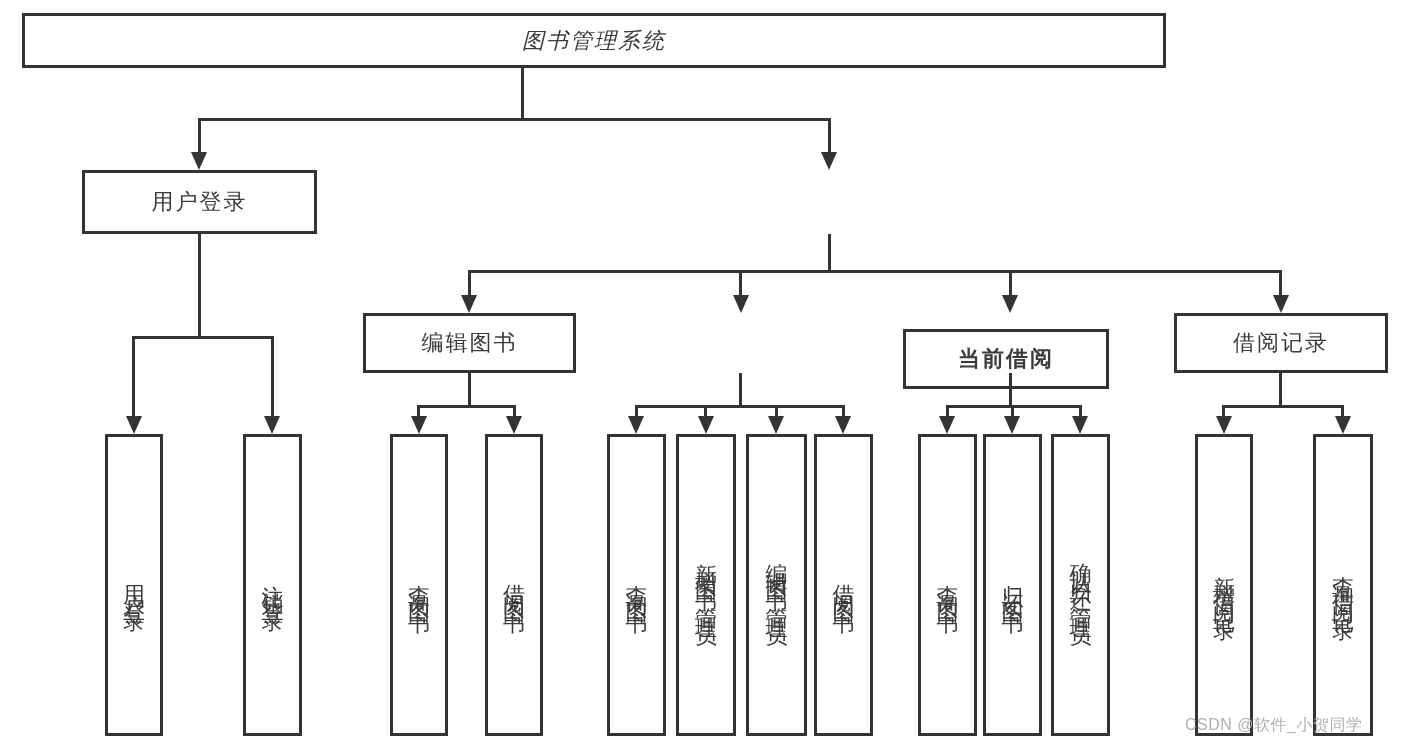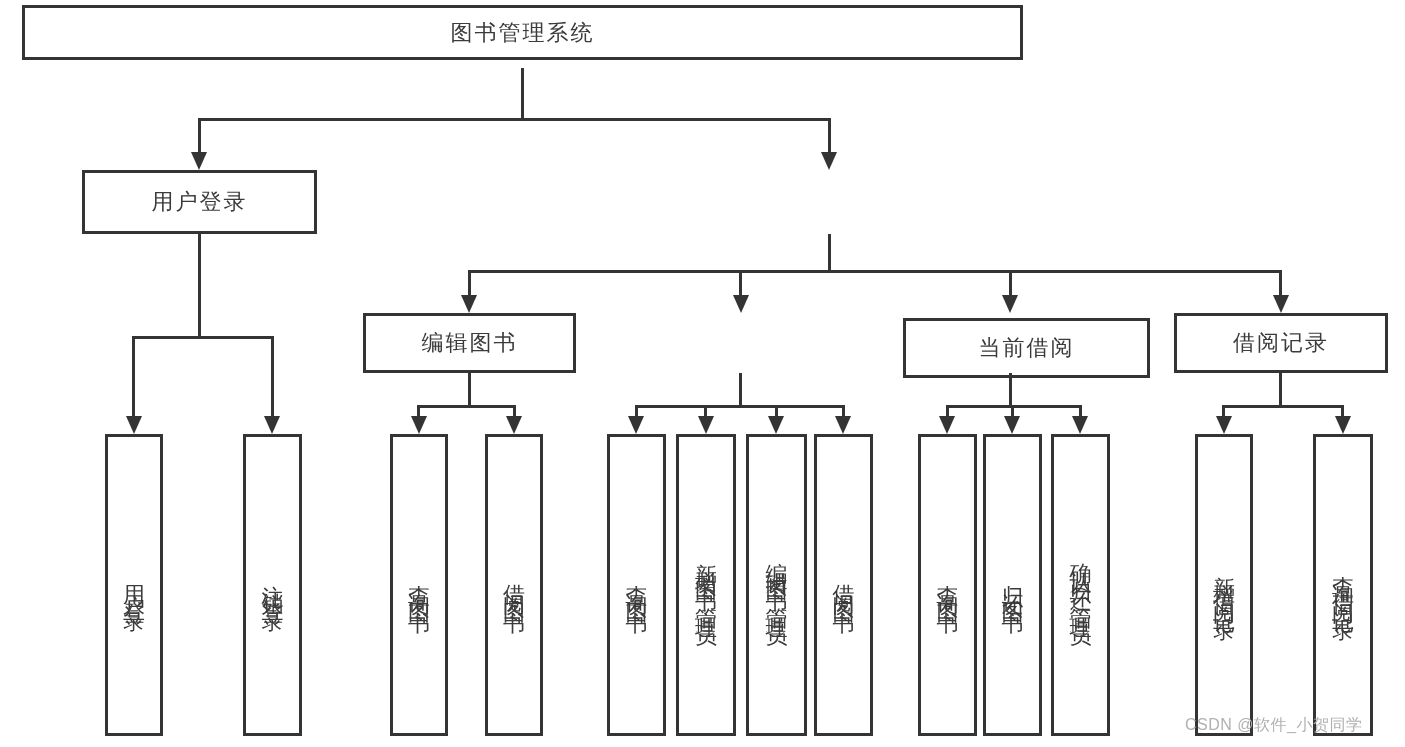--- a/index.html
+++ b/index.html
@@ -46,26 +46,26 @@
     letter-spacing: 0.5px;
     white-space: nowrap;
     z-index: 5;
   }
 </style>
 </head>
 <body>
 
 <div class="canvas">
 
-  <div class="node h" style="left:22px; top:5px; width:1001px; height:55px;">图书管理系统</div>
+  <div class="node h" style="left:22px; top:13px; width:1144px; height:55px;font-style:italic;">图书管理系统</div>
 
   <div class="node h" style="left:82px; top:170px; width:235px; height:64px;">用户登录</div>
 
   <div class="node h" style="left:363px; top:313px; width:213px; height:60px;">编辑图书</div>
-  <div class="node h" style="left:903px; top:318px; width:247px; height:60px;">当前借阅</div>
+  <div class="node h" style="left:903px; top:329px; width:206px; height:60px;font-weight:bold;">当前借阅</div>
   <div class="node h" style="left:1174px; top:313px; width:214px; height:60px;">借阅记录</div>
 
   <div class="node v" style="left:105px; top:434px; width:58px; height:302px;">用户登录</div>
   <div class="node v" style="left:243px; top:434px; width:59px; height:302px;">注销登录</div>
 
   <div class="node v" style="left:390px; top:434px; width:58px; height:302px;">查询图书</div>
   <div class="node v" style="left:485px; top:434px; width:58px; height:302px;">借阅图书</div>
 
   <div class="node v" style="left:607px; top:434px; width:59px; height:302px;">查询图书</div>
   <div class="node v" style="left:676px; top:434px; width:60px; height:302px;">新增图书（管理员）</div>

